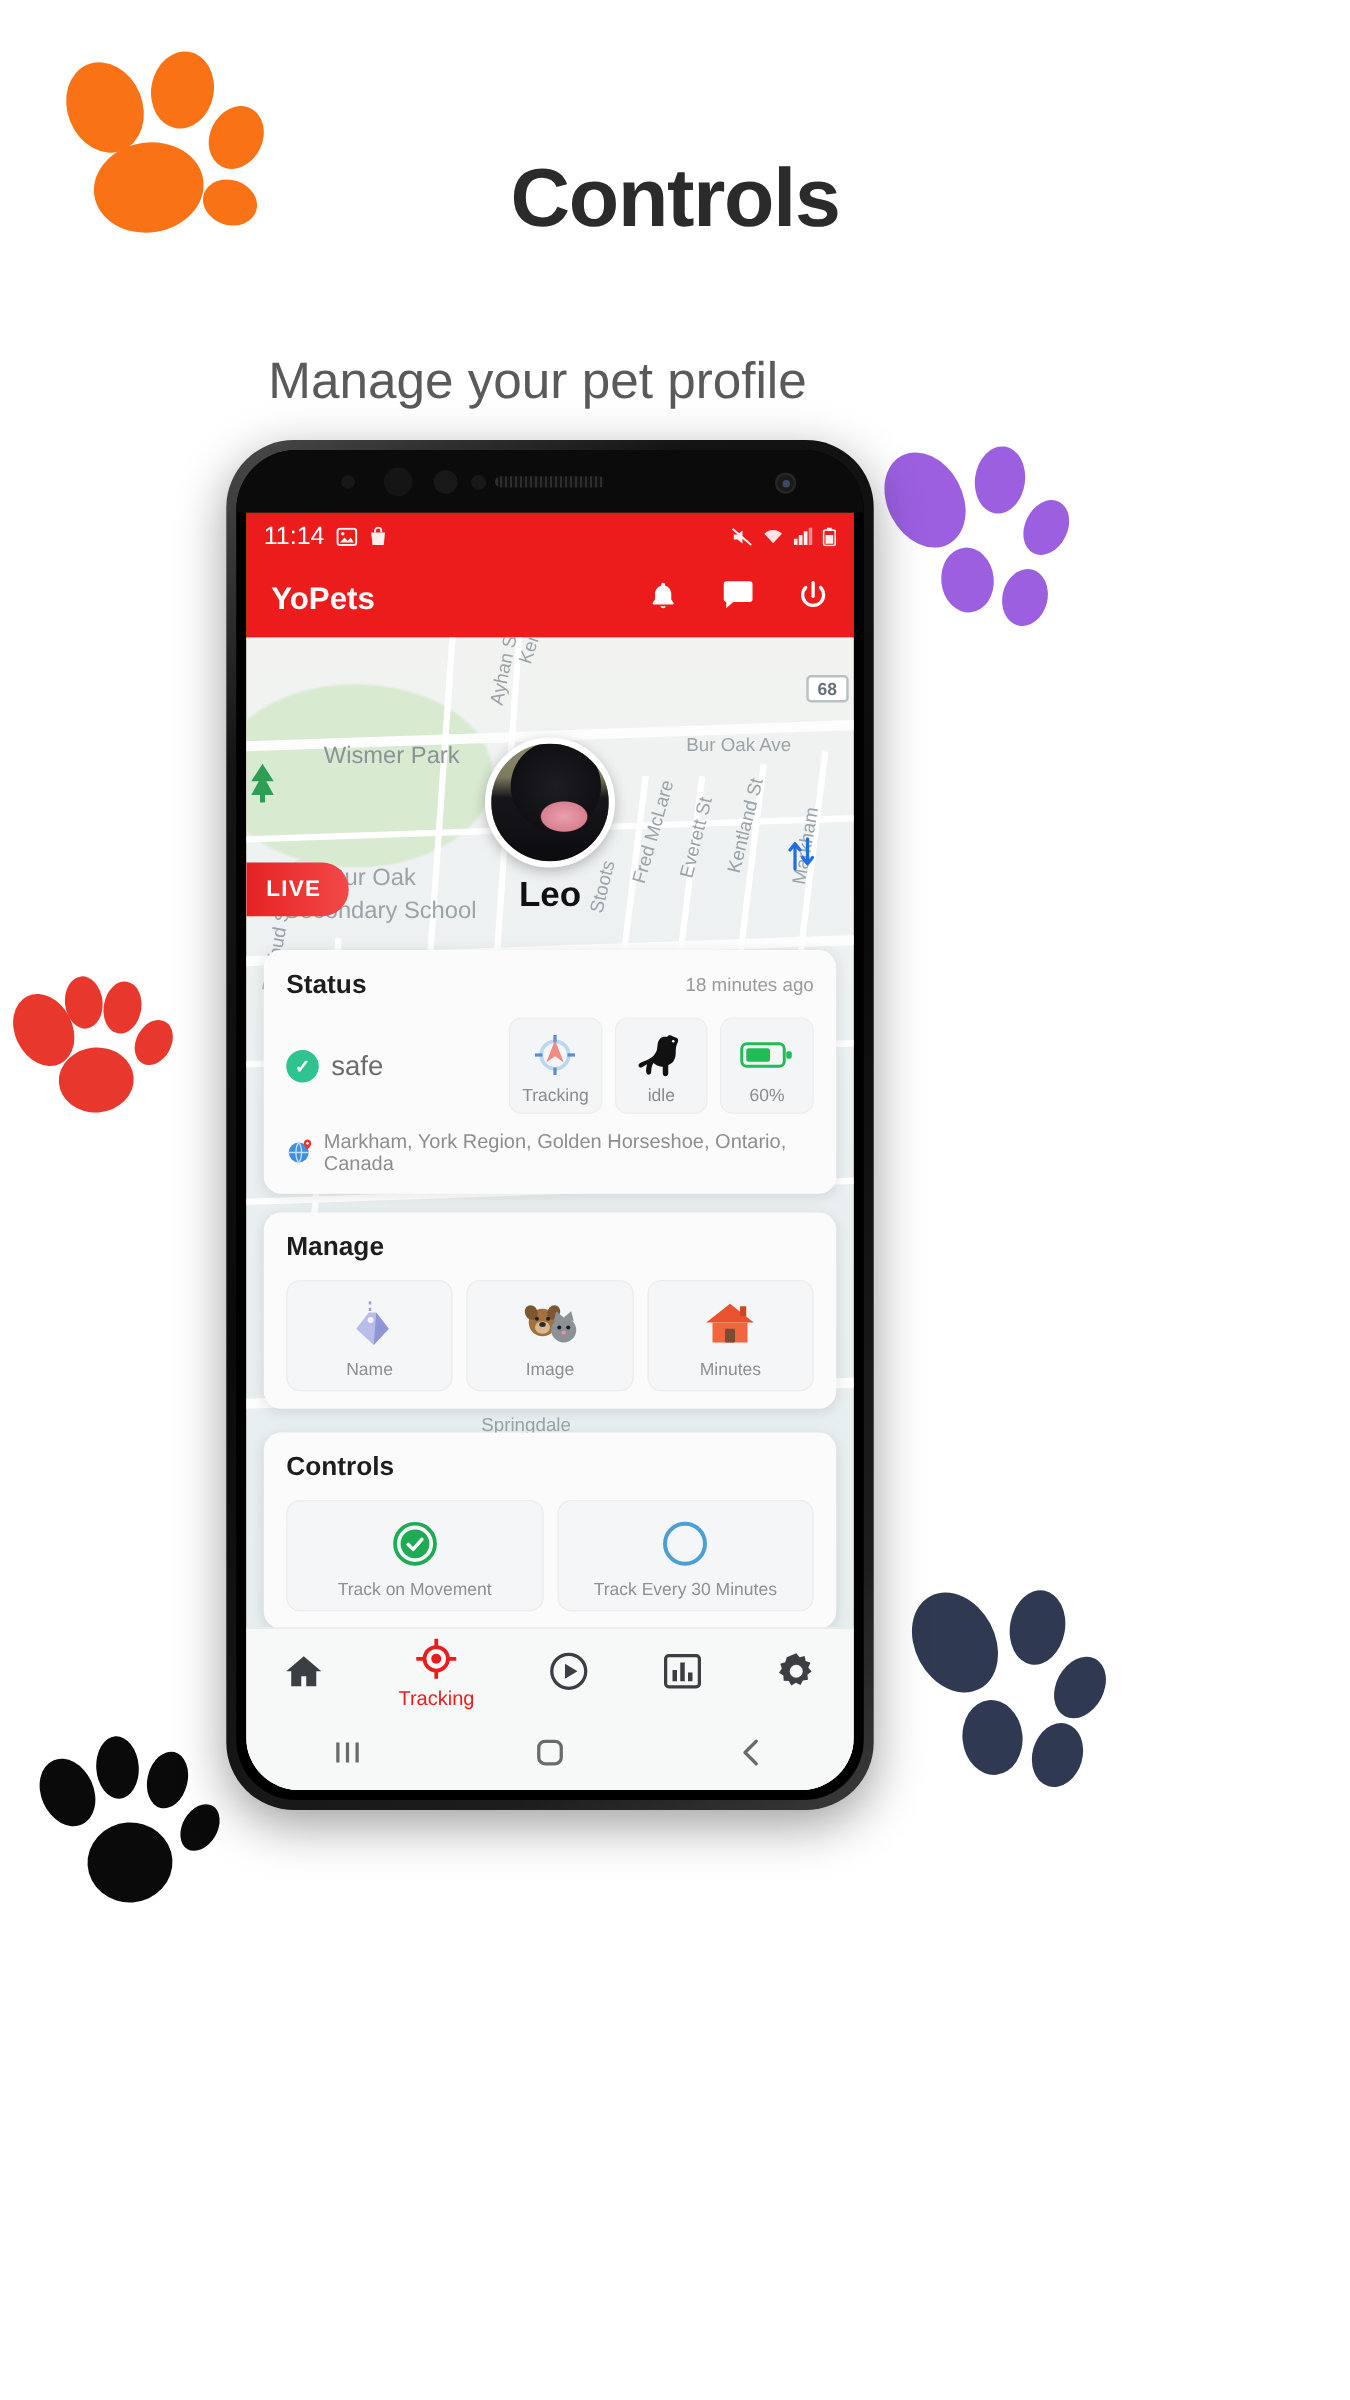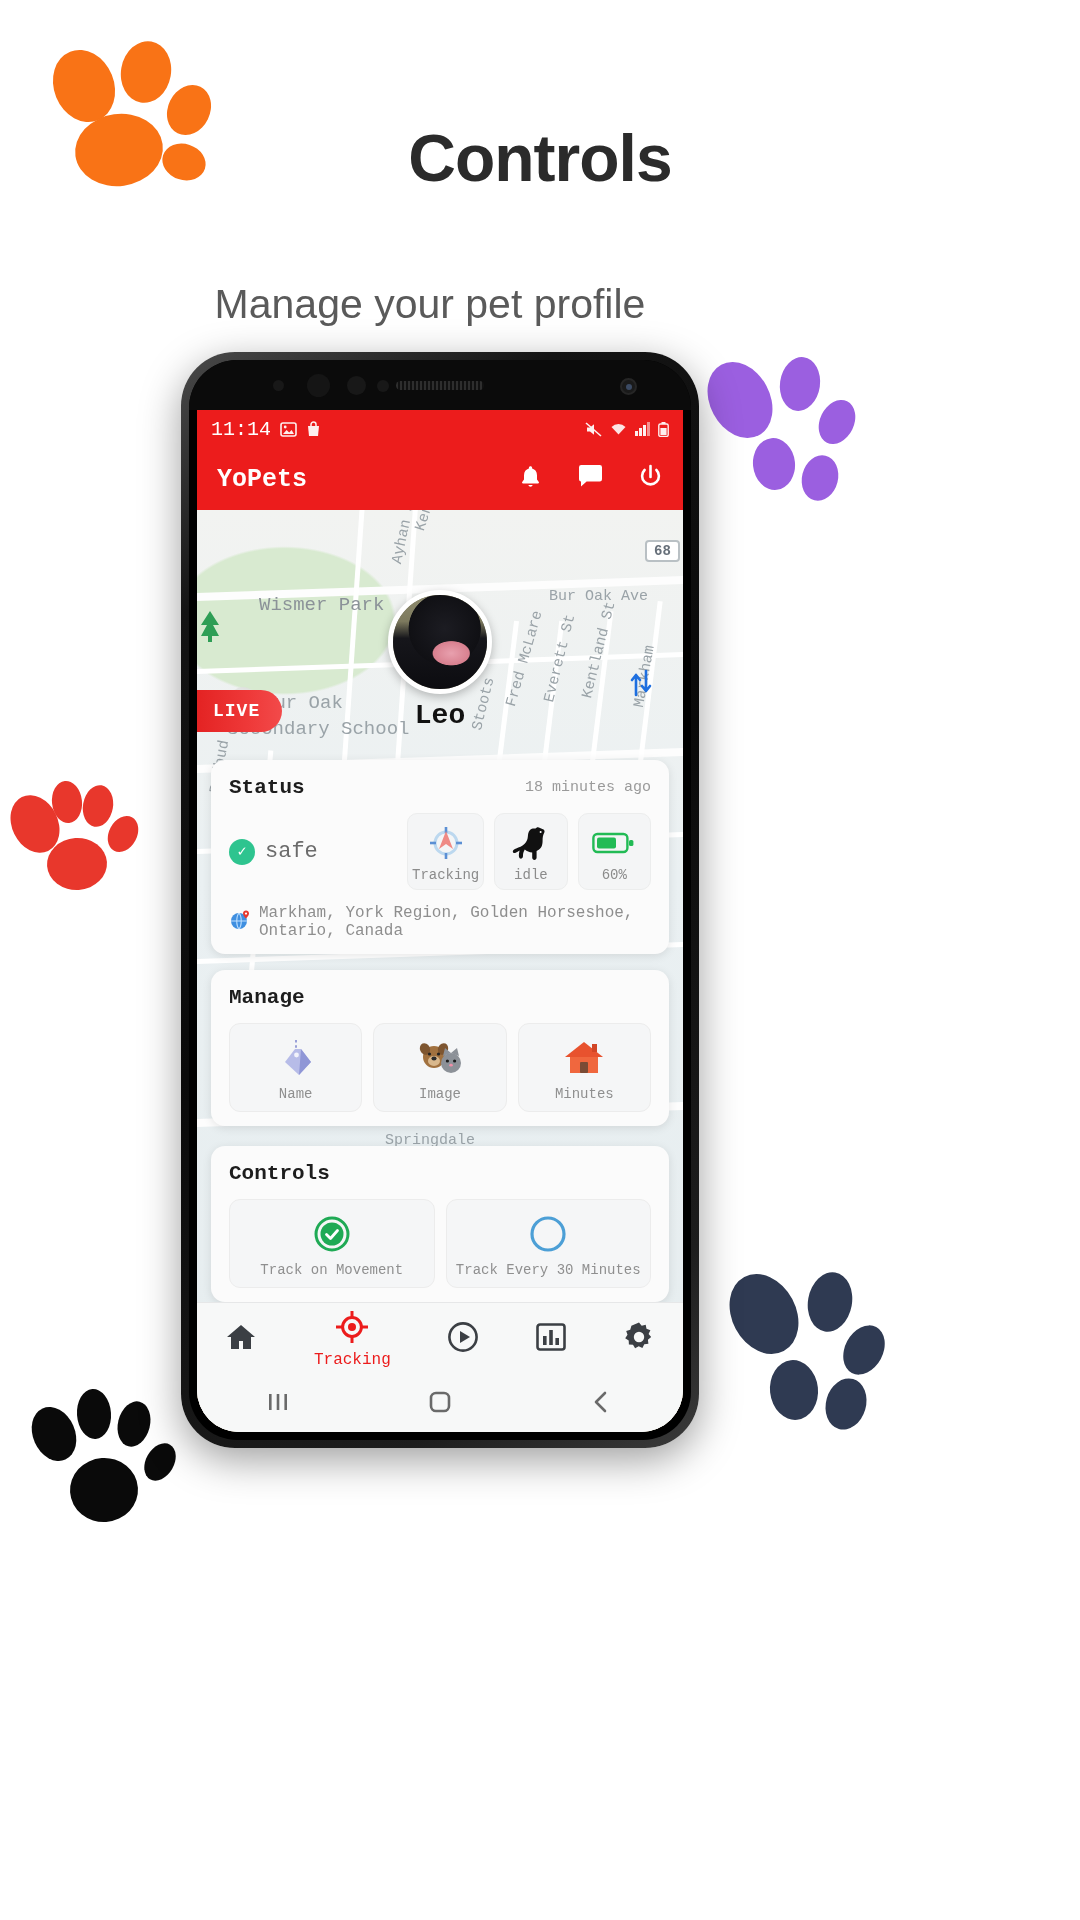--- a/index.html
+++ b/index.html
@@ -56,21 +56,20 @@
   .cam-front { position: absolute; right: 54px; top: 18px; width: 17px; height: 17px;
     border-radius: 50%; background: #1a1a1a; border: 2px solid #262626; }
   .cam-front::after { content:''; position:absolute; left:4px; top:4px; width:6px; height:6px;
     border-radius:50%; background:#3b4a63; }
 
   .screen {
     position: absolute; top: 50px; left: 8px; right: 8px; bottom: 8px;
     border-radius: 0 0 42px 42px;
     overflow: hidden;
     background: #a16207;
-    font-family: Liberation Mono, monospace;
   }
 
   
   .statusbar {
     height: 38px; background: #ec1c1c;
     display: flex; align-items: center; justify-content: space-between;
     padding: 0 14px; color: #fff; font-size: 20px; font-weight: 500;
   }
   .sb-left { display: flex; align-items: center; gap: 9px; }
   .sb-right { display: flex; align-items: center; gap: 8px; }

